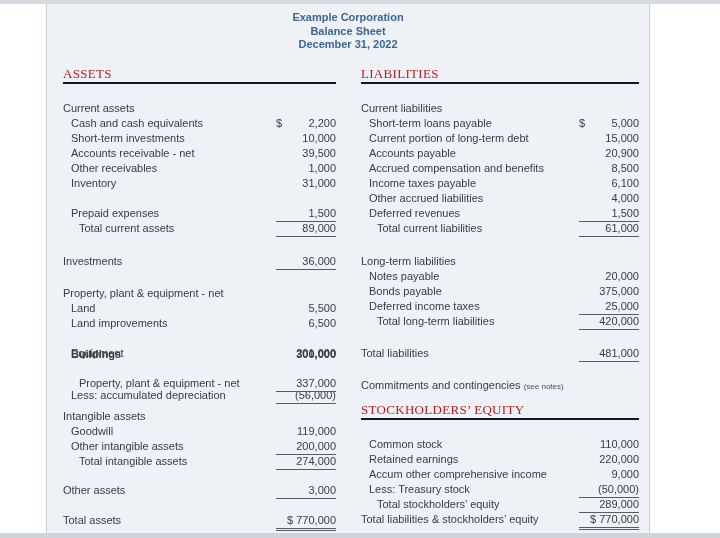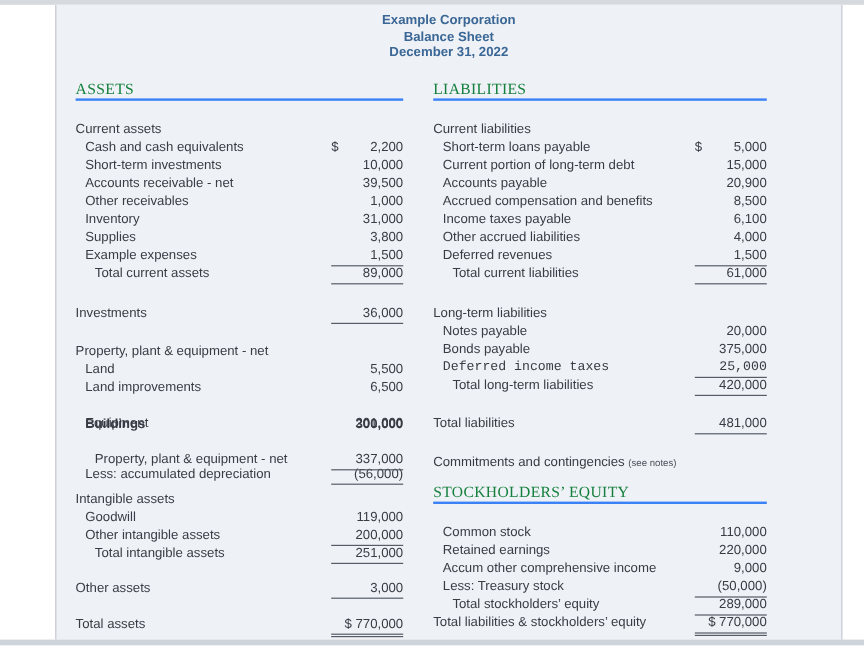--- a/index.html
+++ b/index.html
@@ -12,21 +12,21 @@
   }
   .band {
     position: absolute; left: 0; width: 720px;
   }
   .band.top { top: 0; height: 4px; background: #d6d9de; }
   .band.bottom { top: 533px; height: 5px; background: #cfd4da; }
 
   .page {
     position: absolute;
     left: 46px; top: 4px;
-    width: 656px; height: 529px;
+    width: 604px; height: 529px;
     background: #eef1f6;
     border-left: 1px solid #c6cad2;
     border-right: 1px solid #c6cad2;
     box-sizing: border-box;
   }
 
   .doc-header {
     position: absolute;
     top: 7px; left: 0; width: 100%;
     text-align: center;
@@ -39,22 +39,22 @@
   .col { position: absolute; top: 0; height: 100%; }
   .col.left  { left: 16px;  width: 273px; }
   .col.right { left: 314px; width: 278px; }
 
   .section-header {
     position: absolute; left: 0; right: 0;
     height: 16px; line-height: 16px;
     font-family: "Liberation Serif", serif;
     font-size: 13px;
     letter-spacing: 0.3px;
-    color: #15803d;
-    border-bottom: 2px solid #3b82f6;
+    color: #b91c1c;
+    border-bottom: 2px solid #0f172a;
   }
 
   .line-row {
     position: absolute; left: 0; right: 0;
     height: 15px;
     font-size: 11px;
     line-height: 13px;
     color: #383c44;
   }
   .label { position: absolute; left: 0; white-space: nowrap; }
@@ -114,28 +114,22 @@
         <span class="amount">
           <span class="num">1,000</span>
         </span>
       </div>
       <div class="line-row" style="top: 173px;">
         <span class="label ind1">Inventory</span>
         <span class="amount">
           <span class="num">31,000</span>
         </span>
       </div>
-      <div class="line-row" style="top: 188px;">
-        <span class="label ind1">Supplies</span>
-        <span class="amount">
-          <span class="num">3,800</span>
-        </span>
-      </div>
       <div class="line-row" style="top: 203px;">
-        <span class="label ind1">Example expenses</span>
+        <span class="label ind1">Prepaid expenses</span>
         <span class="amount rule-single">
           <span class="num">1,500</span>
         </span>
       </div>
       <div class="line-row" style="top: 218px;">
         <span class="label ind2">Total current assets</span>
         <span class="amount rule-single">
           <span class="num">89,000</span>
         </span>
       </div>
@@ -195,21 +189,21 @@
       </div>
       <div class="line-row" style="top: 436px;">
         <span class="label ind1">Other intangible assets</span>
         <span class="amount rule-single">
           <span class="num">200,000</span>
         </span>
       </div>
       <div class="line-row" style="top: 451px;">
         <span class="label ind2">Total intangible assets</span>
         <span class="amount rule-single">
-          <span class="num">251,000</span>
+          <span class="num">274,000</span>
         </span>
       </div>
       <div class="line-row" style="top: 480px;">
         <span class="label ind0">Other assets</span>
         <span class="amount rule-single">
           <span class="num">3,000</span>
         </span>
       </div>
       <div class="line-row" style="top: 510px;">
         <span class="label ind0">Total assets</span>
@@ -281,21 +275,21 @@
         <span class="amount">
           <span class="num">20,000</span>
         </span>
       </div>
       <div class="line-row" style="top: 281px;">
         <span class="label ind1">Bonds payable</span>
         <span class="amount">
           <span class="num">375,000</span>
         </span>
       </div>
-      <div class="line-row" style="top: 296px; font-family: Liberation Mono, monospace;">
+      <div class="line-row" style="top: 296px;">
         <span class="label ind1">Deferred income taxes</span>
         <span class="amount rule-single">
           <span class="num">25,000</span>
         </span>
       </div>
       <div class="line-row" style="top: 311px;">
         <span class="label ind2">Total long-term liabilities</span>
         <span class="amount rule-single">
           <span class="num">420,000</span>
         </span>

